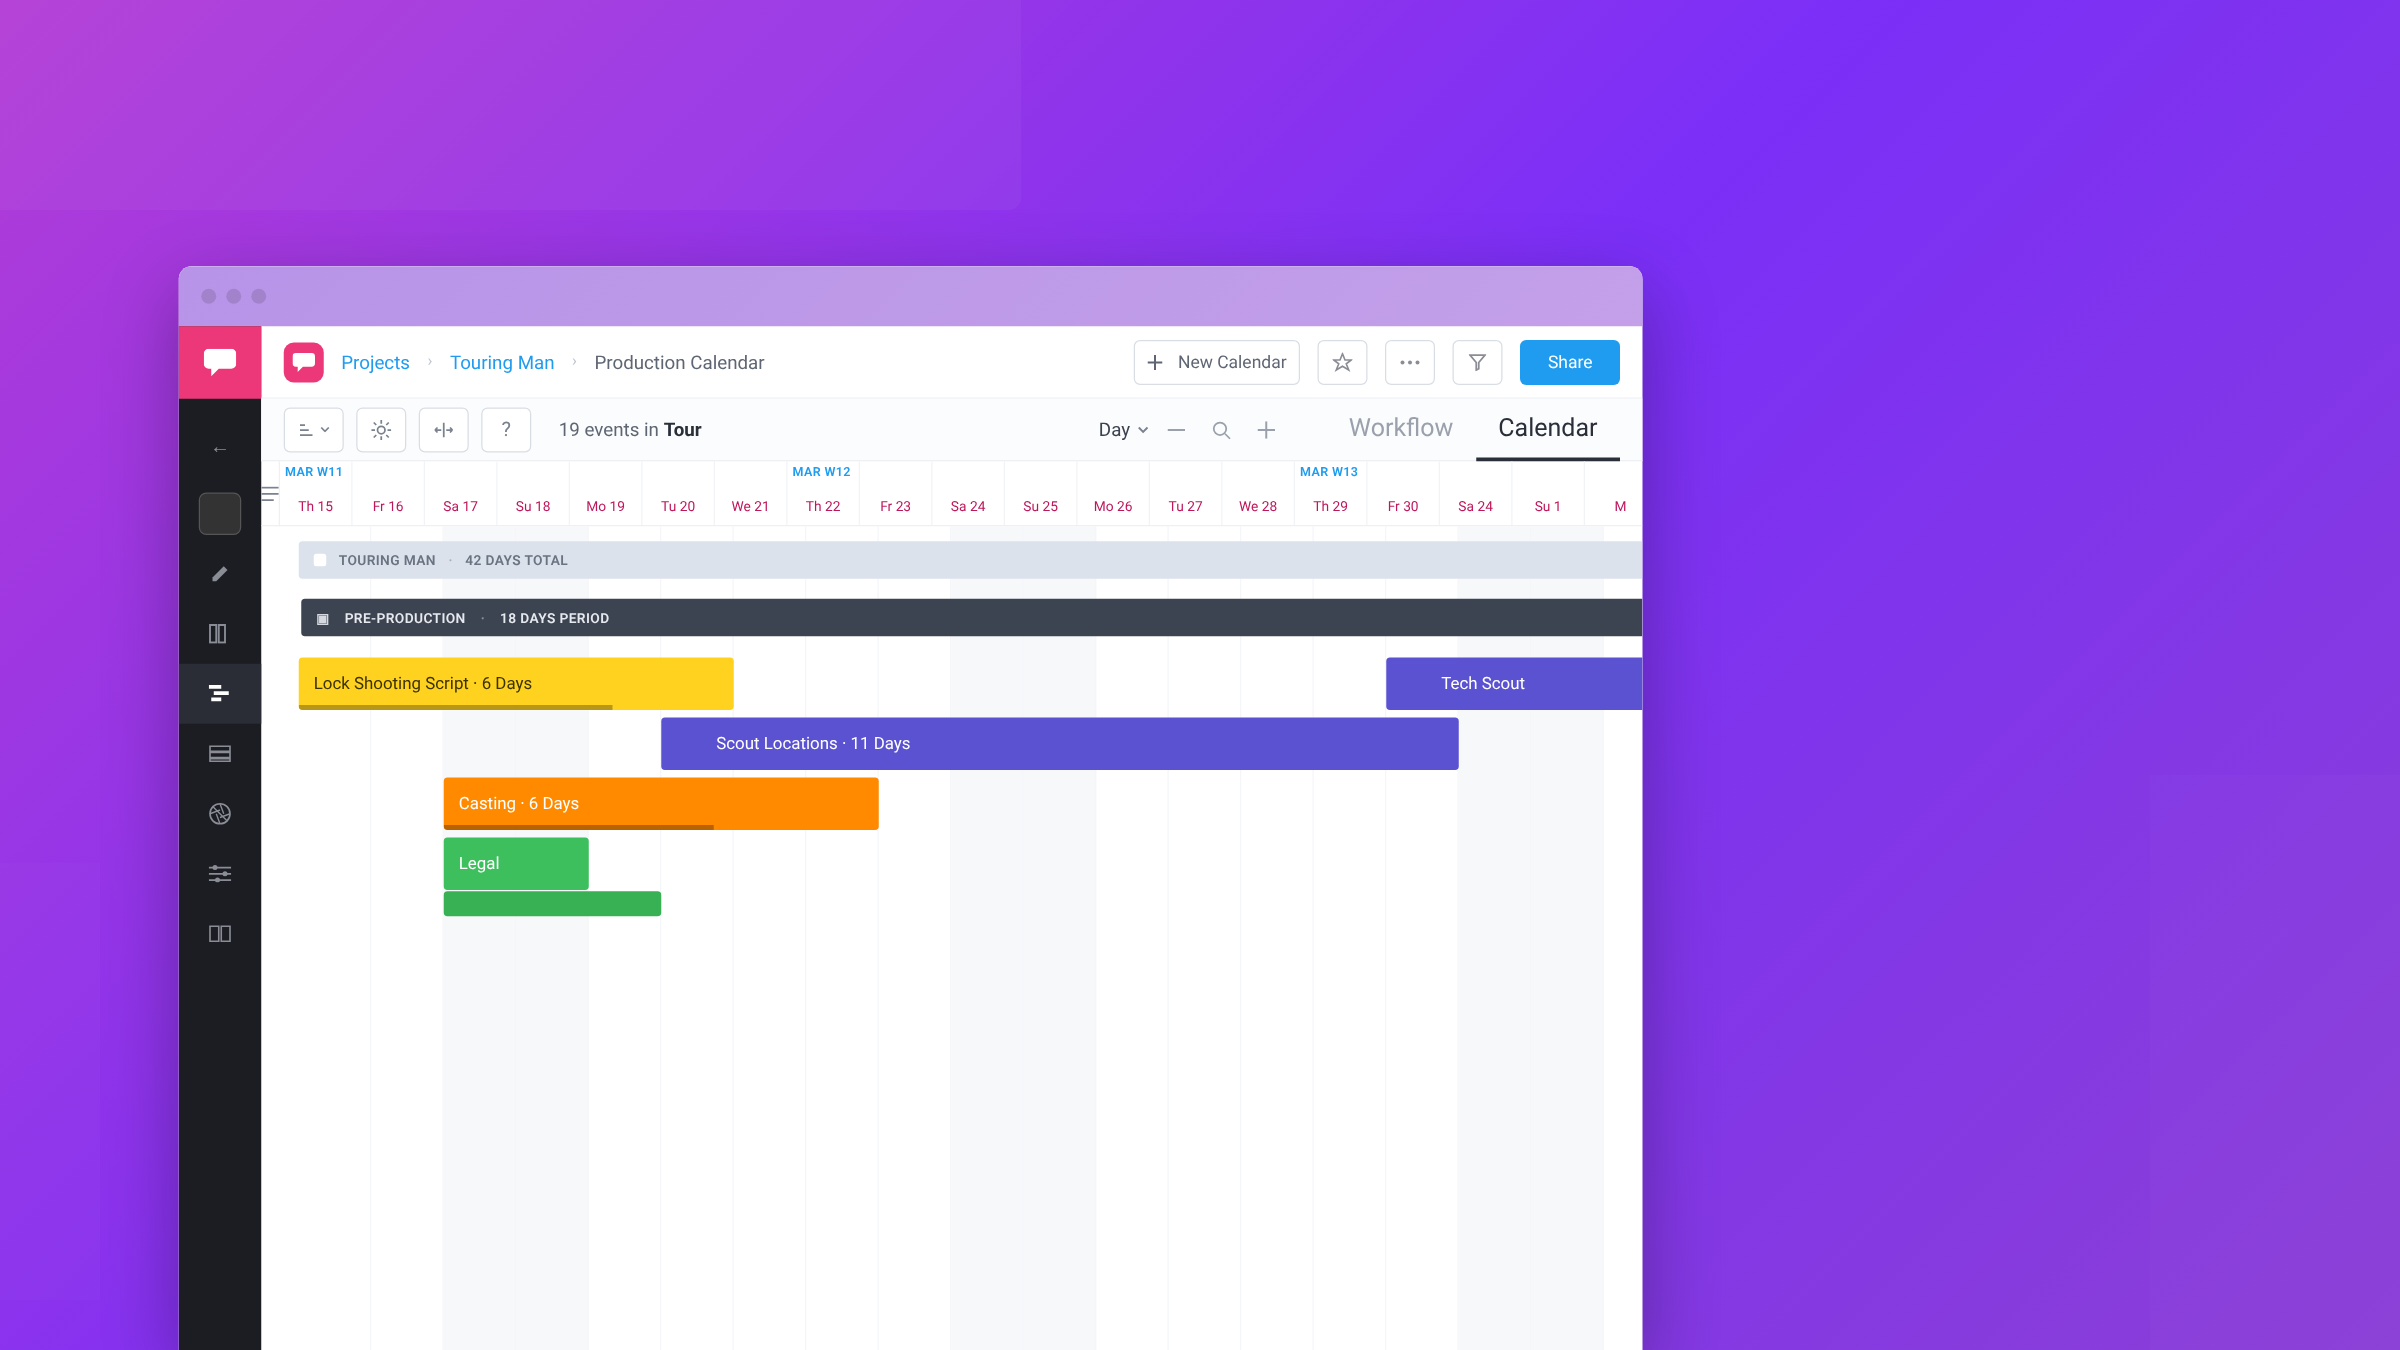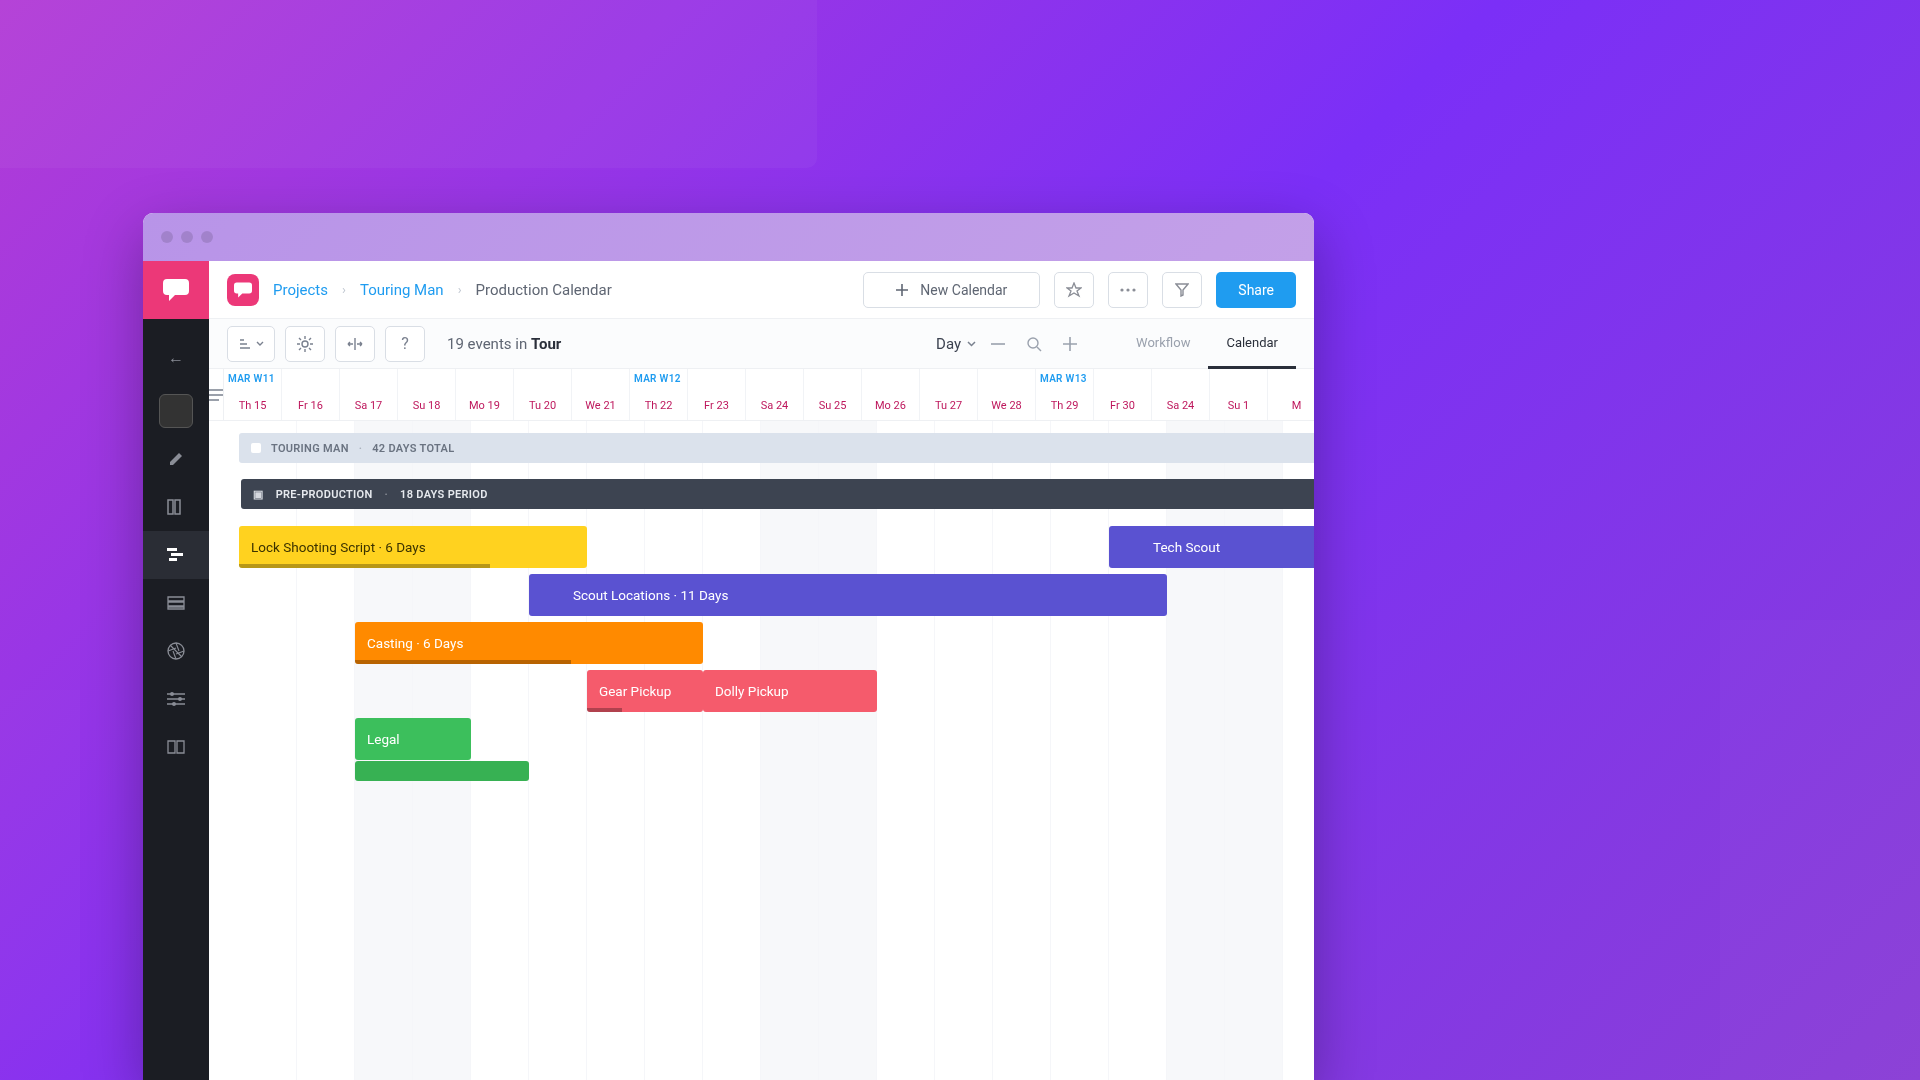--- a/index.html
+++ b/index.html
@@ -69,21 +69,21 @@
 }
 .crumb-link { color: #1f9cf0; font-size: 15px; cursor: pointer; }
 .crumb-cur { color: #5f6673; font-size: 15px; }
 .chevron { color: #bfc6d0; font-size: 13px; }
 .header-spacer { flex: 1; }
 .btn {
   height: 36px; border: 1px solid #d9dee5; background: #fff; border-radius: 5px;
   display: flex; align-items: center; justify-content: center; cursor: pointer;
   font-size: 14px; color: #5f6673;
 }
-.btn-new { padding: 0 32px; gap: 12px; }
+.btn-new { padding: 0 10px; gap: 12px; }
 .btn-icon { width: 40px; }
 .btn-primary {
   background: #1f9cf0; color: #fff; border: none; padding: 0 22px;
 }
 .toolbar {
   height: 50px; border-bottom: 1px solid #eef0f3; display: flex;
   align-items: center; padding: 0 18px; gap: 10px; background: #fbfcfd;
 }
 .tool {
   width: 40px; height: 36px; border: 1px solid #d9dee5; border-radius: 5px;
@@ -93,21 +93,21 @@
 .tool.dd { width: 48px; gap: 4px; }
 .events-summary { margin-left: 12px; font-size: 15px; color: #5f6673; }
 .events-summary b { color: #2a2f3a; font-weight: 700; }
 .toolbar-spacer { flex: 1; }
 .scale { display: flex; align-items: center; gap: 8px; color: #7a818f; }
 .scale-label { font-size: 15px; color: #3c4250; cursor: pointer; display: flex; align-items: center; gap: 6px; }
 .scale-btn { width: 28px; height: 28px; display: flex; align-items: center; justify-content: center; cursor: pointer; color: #9aa1ad; }
 .view-tabs { display: flex; margin-left: 24px; }
 .view-tab {
   padding: 0 18px; height: 50px; display: flex; align-items: center;
-  font-size: 13px; color: #9aa1ad; cursor: pointer; border-bottom: 3px solid transparent;
+  font-size: 20px; color: #9aa1ad; cursor: pointer; border-bottom: 3px solid transparent;
 }
 .view-tab.active { color: #2a2f3a; border-bottom-color: #2a2f3a; }
 .timeline-wrap { position: relative; flex: 1; overflow: hidden; }
 .dates-row {
   height: 52px; border-bottom: 1px solid #eef0f3; display: flex; position: relative;
 }
 .dates-left-toggle {
   width: 30px; height: 52px; display: flex; align-items: center; justify-content: center;
   border-right: 1px solid #eef0f3; cursor: pointer; color: #7a818f;
 }
@@ -448,29 +448,20 @@
                   <span>Scout Locations · 11 Days</span>
                 </div>
               </div>
               <div class="task-lane">
                 <div class="bar orange" style="left: 116px; width: 348px;">
                   <span>Casting · 6 Days</span>
                   <div class="pg" style="width: 62%;"></div>
                 </div>
               </div>
               <div class="task-lane">
-                <div class="bar coral" style="left: 348px; width: 116px;">
-                  <span>Gear Pickup</span>
-                  <div class="pg" style="width: 30%;"></div>
-                </div>
-                <div class="bar coral" style="left: 464px; width: 174px;">
-                  <span>Dolly Pickup</span>
-                </div>
-              </div>
-              <div class="task-lane">
                 <div class="bar green" style="left: 116px; width: 116px;">
                   <span>Legal</span>
                 </div>
                 <div class="bar green2" style="left: 116px; width: 174px;">
                   <span></span>
                 </div>
               </div>
             </div>
         </div>
       </div>

